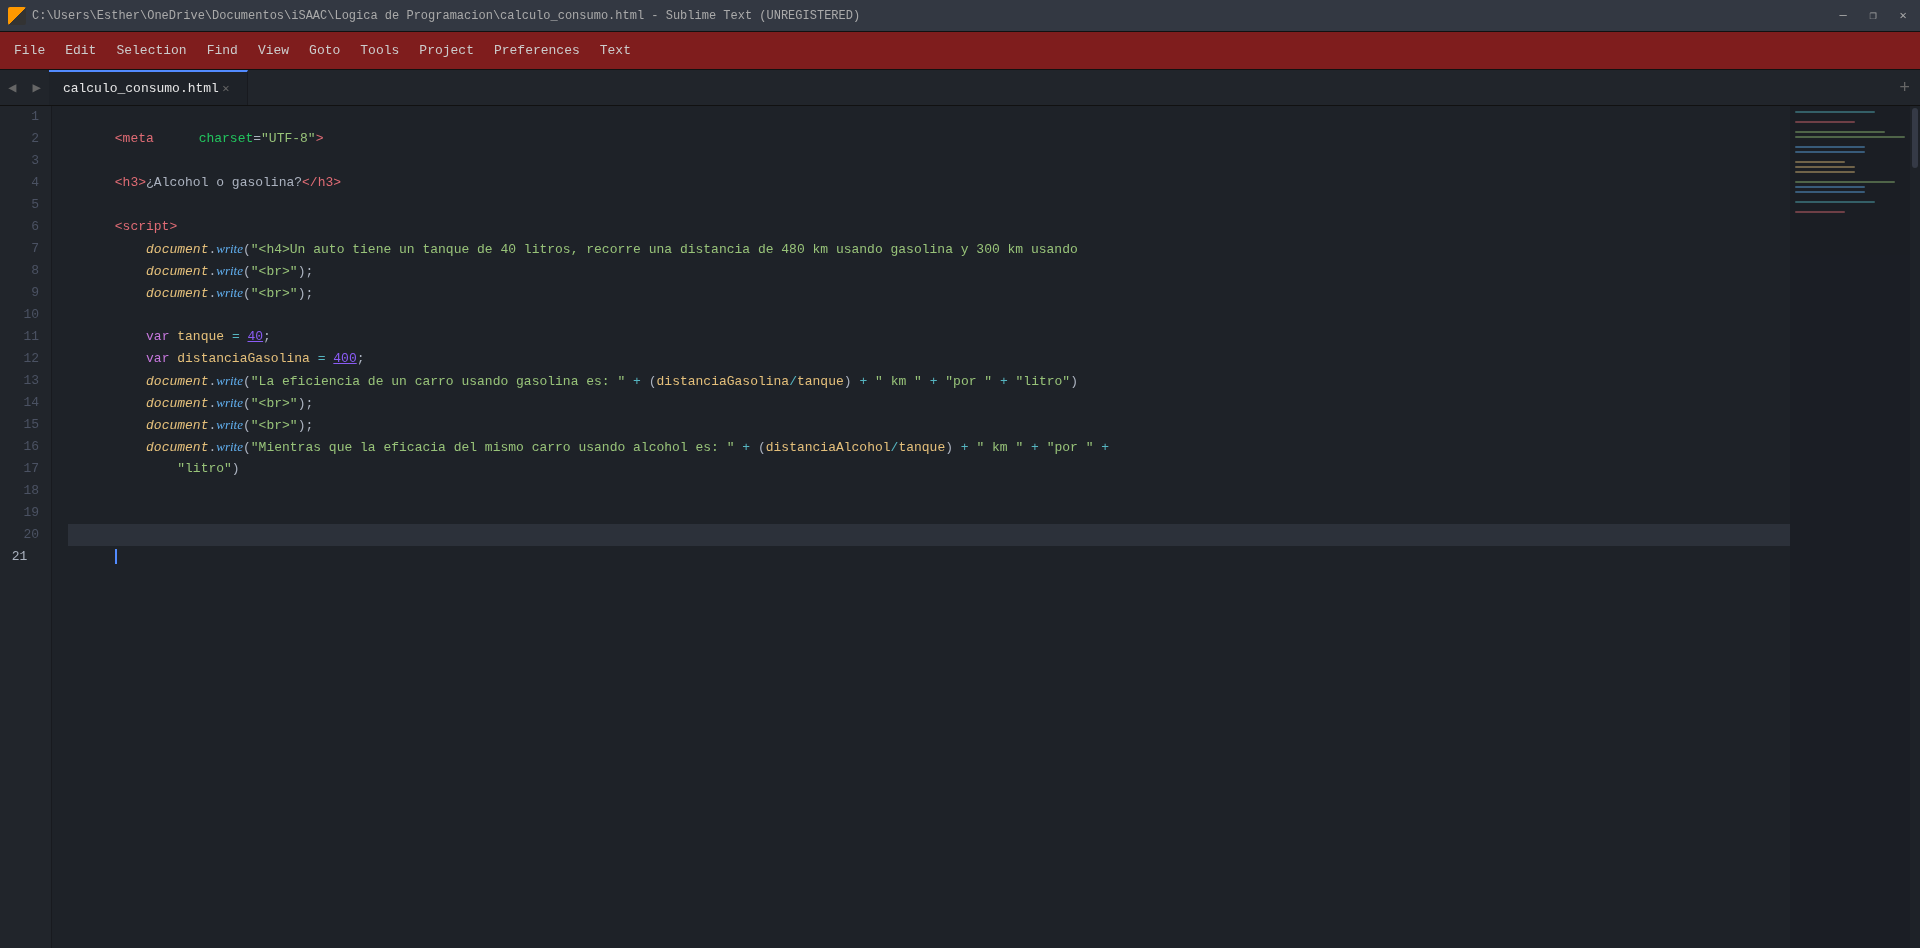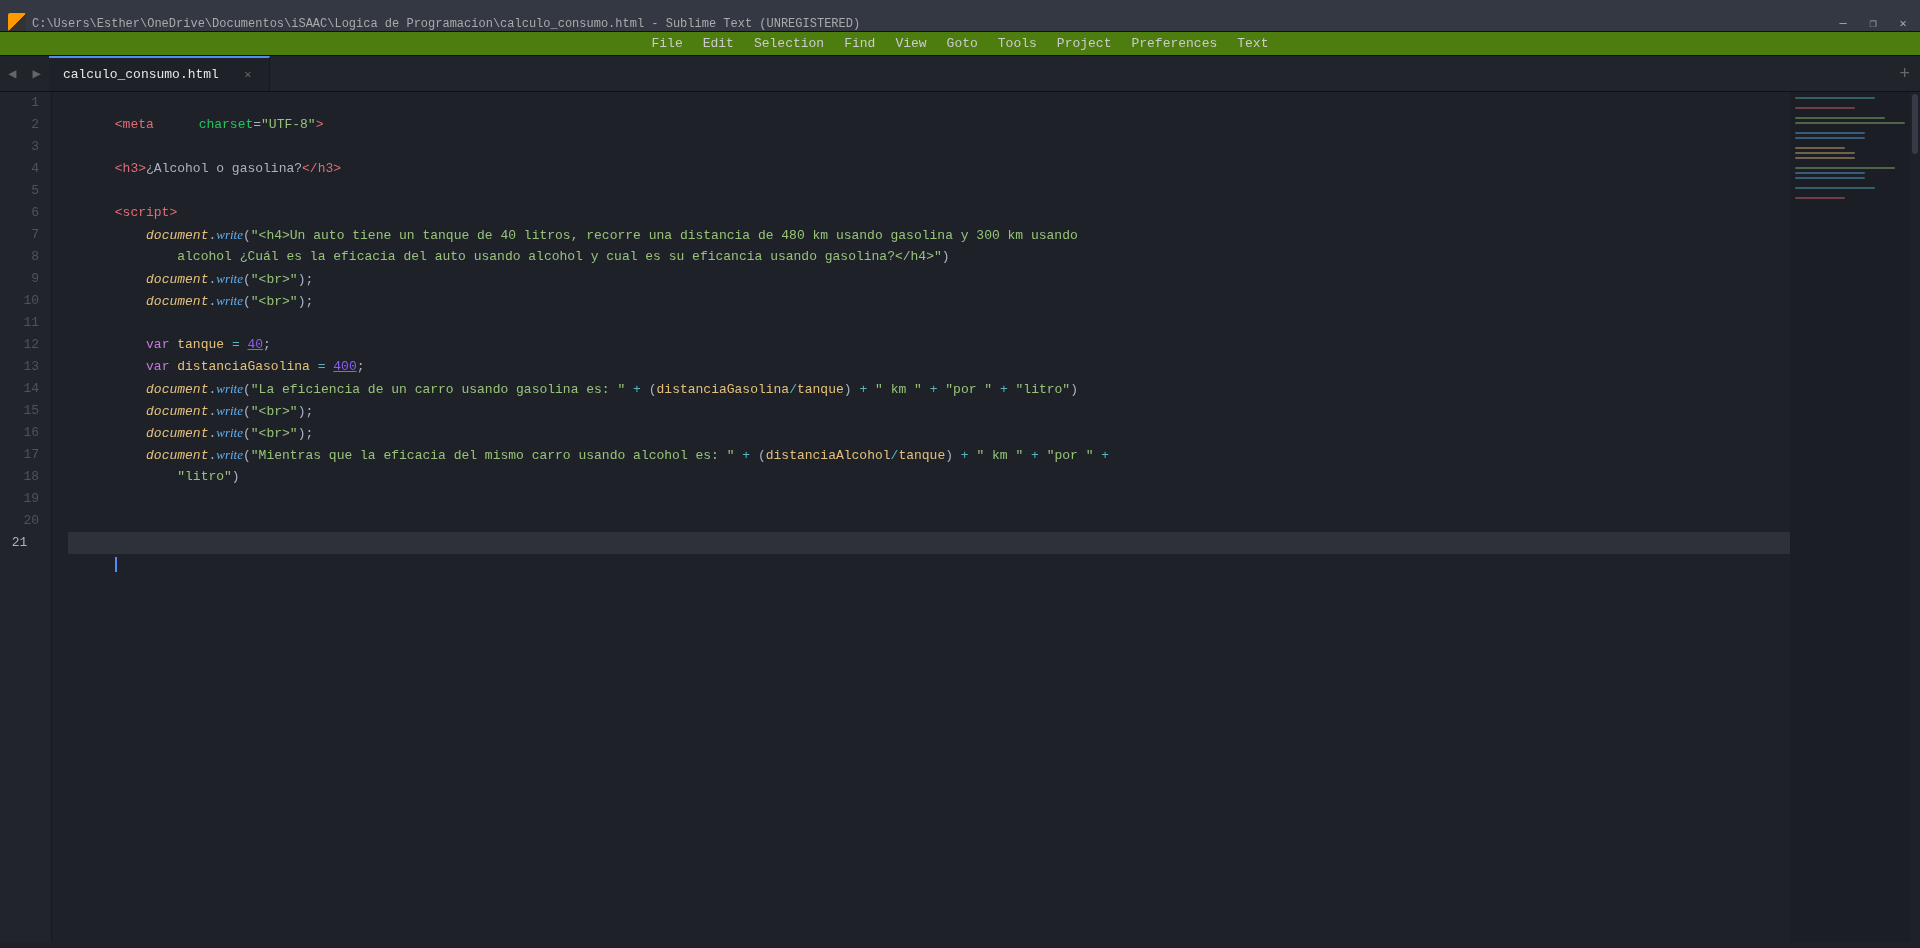--- a/index.html
+++ b/index.html
@@ -11,21 +11,21 @@
       height: 948px;
       overflow: hidden;
       user-select: none;
     }
 
     
     #titlebar {
       background: #333842;
       height: 32px;
       display: flex;
-      align-items: flex-end;
+      align-items: center;
       padding: 0 8px;
       border-bottom: 1px solid #111;
     }
     #titlebar .app-icon {
       width: 18px;
       height: 18px;
       margin-right: 6px;
       background: linear-gradient(135deg, #f90 50%, #333 50%);
       border-radius: 2px;
       flex-shrink: 0;
@@ -46,27 +46,26 @@
       color: #aaa;
       font-size: 12px;
       display: flex;
       align-items: center;
       justify-content: center;
       width: 18px;
     }
 
     
     #menubar {
-      background: #4d7c0f;
-      height: 24px;
+      background: #7f1d1d;
+      height: 38px;
       display: flex;
       align-items: center;
       padding: 0 4px;
       border-bottom: 1px solid #111;
-      justify-content: center;
     }
     .menu-item {
       padding: 4px 10px;
       font-size: 13px;
       color: #ccc;
       cursor: pointer;
       border-radius: 3px;
     }
 
     
@@ -88,21 +87,21 @@
     .tab {
       display: flex;
       align-items: center;
       padding: 0 14px;
       background: #2c313a;
       border-right: 1px solid #181a1f;
       border-top: 2px solid transparent;
       font-size: 13px;
       color: #abb2bf;
       cursor: pointer;
-      gap: 22px;
+      gap: 0;
       min-width: 140px;
     }
     .tab.active {
       background: #1e2228;
       border-top-color: #528bff;
       color: #e6e6e6;
     }
     .tab .close-btn {
       margin-left: auto;
       color: #666;
@@ -284,23 +283,20 @@
     <div class="code-line"> </div>
 
     <div class="code-line">
       <span class="tag">&lt;script&gt;</span>
     </div>
 
     <div class="code-line">
       <span class="plain">    </span><span class="italic-obj">document</span><span class="punct">.</span><span class="method">write</span><span class="punct">(</span><span class="str">"&lt;h4&gt;Un auto tiene un tanque de 40 litros, recorre una distancia de 480 km usando gasolina y 300 km usando</span>
     </div>
 
-    <div class="code-line">
-      <span class="plain">        </span><span class="str">alcohol ¿Cuál es la eficacia del auto usando alcohol y cual es su eficancia usando gasolina?&lt;/h4&gt;"</span><span class="punct">)</span>
-    </div>
 
     <div class="code-line">
       <span class="plain">    </span><span class="italic-obj">document</span><span class="punct">.</span><span class="method">write</span><span class="punct">(</span><span class="str">"&lt;br&gt;"</span><span class="punct">);</span>
     </div>
 
     <div class="code-line">
       <span class="plain">    </span><span class="italic-obj">document</span><span class="punct">.</span><span class="method">write</span><span class="punct">(</span><span class="str">"&lt;br&gt;"</span><span class="punct">);</span>
     </div>
 
     <div class="code-line"> </div>

